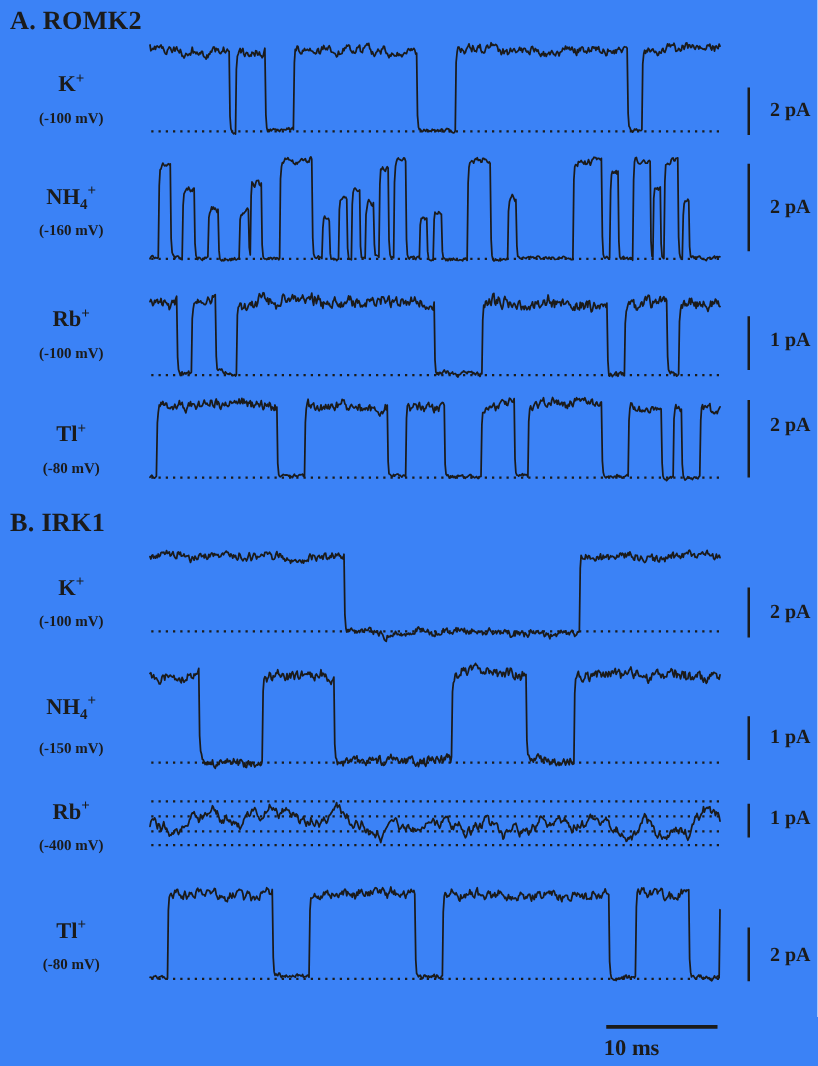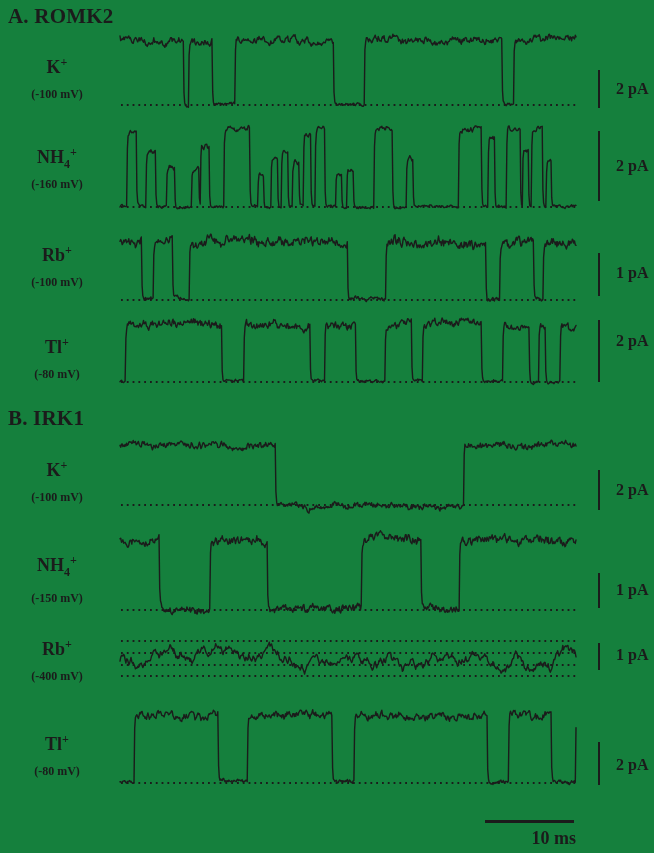--- a/index.html
+++ b/index.html
@@ -1,36 +1,36 @@
 <!DOCTYPE html>
 <html><head>
 <meta charset="utf-8">
 <style>
   html,body{margin:0;padding:0;background:#ffffff;}
   .fig{
-    position:relative;width:654px;height:853px;background:#15803d;
+    position:relative;width:654px;height:853px;background:#3b82f6;
     font-family:"Liberation Serif","DejaVu Serif",serif;color:#1b1b1b;overflow:hidden;
   }
   .panel-title{
     position:absolute;left:8px;font-weight:bold;font-size:21px;letter-spacing:.2px;
   }
   .lbl{
     position:absolute;left:0;width:114px;text-align:center;font-weight:bold;line-height:20px;
   }
   .lbl .ion{font-size:18px;}
   .lbl .ion sub,.lbl .ion sup{font-size:12px;}
   .lbl .volt{font-size:12px;white-space:nowrap;}
   .lbl .volt.gap{margin-top:6px;}
   svg.trace{position:absolute;left:118px;display:block;}
   .tracepath{fill:none;stroke:#1b1b1b;stroke-width:1.4;stroke-linejoin:round;stroke-linecap:round;}
   .dots{stroke:#1b1b1b;stroke-width:1.8;stroke-dasharray:1.8 4.0;}
   .vbar{position:absolute;left:598px;width:2px;background:#1b1b1b;}
   .vlabel{position:absolute;left:616px;font-weight:bold;font-size:16px;white-space:nowrap;}
   .tbar{position:absolute;left:485px;top:820px;width:89px;height:3px;background:#1b1b1b;}
-  .tlabel{position:absolute;left:483px;top:828px;width:93px;text-align:right;font-weight:bold;font-size:18px;}
+  .tlabel{position:absolute;left:483px;top:828px;width:93px;text-align:left;font-weight:bold;font-size:18px;}
 </style>
 </head>
 <body>
 
 <div class="fig">
 
   <div class="panel-title" style="top:4px">A. ROMK2</div>
 
   <div class="lbl" style="top:52px">
     <div class="ion"><span>K</span><sub></sub><sup>+</sup></div>

